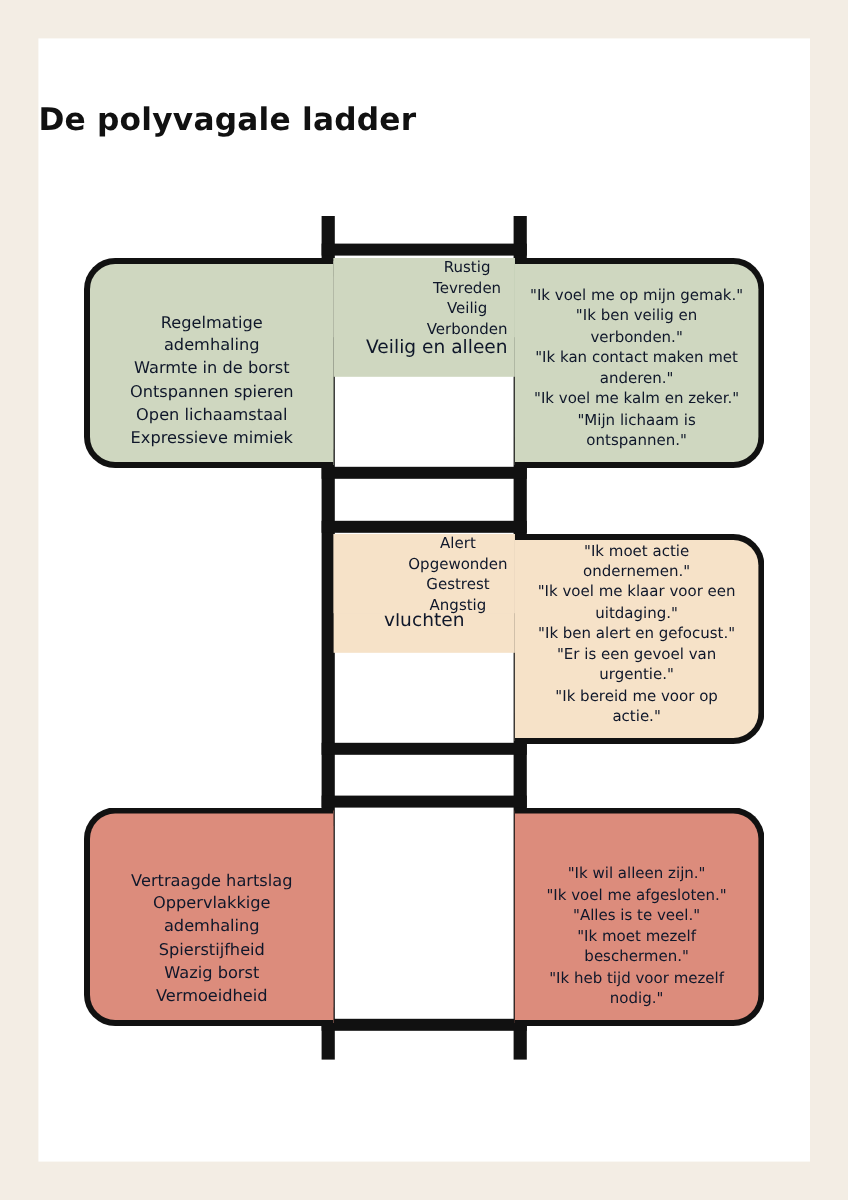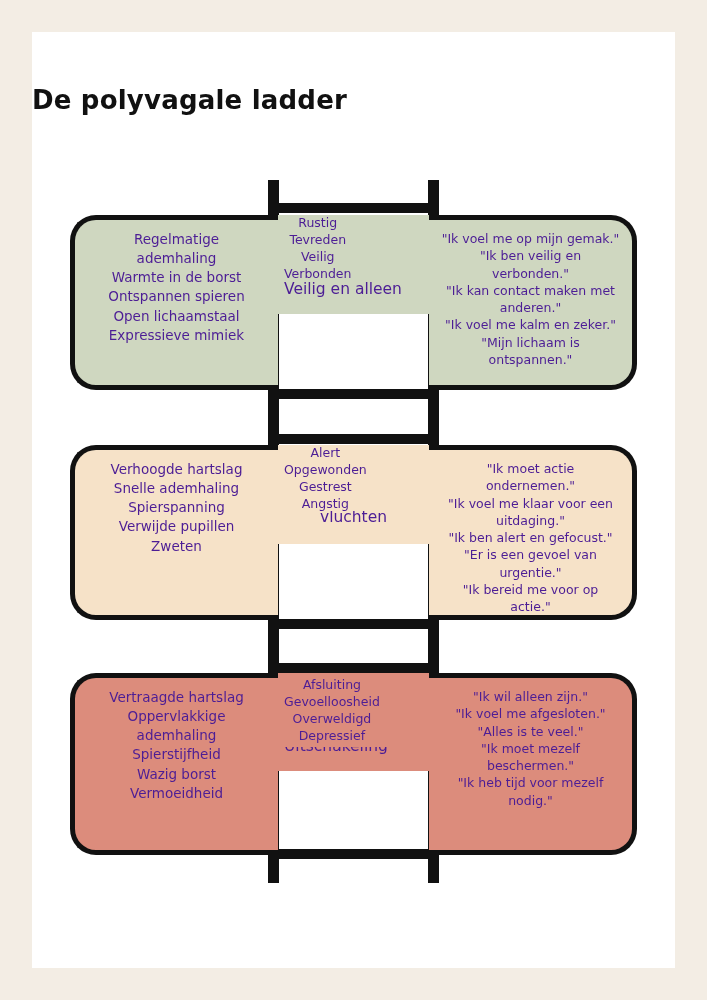--- a/index.html
+++ b/index.html
@@ -67,23 +67,23 @@
     position: absolute;
     left: 70px;
     width: 567px;
   }
 
   .panel {
     position: absolute;
     top: 0;
     height: 100%;
     border: 5px solid #111111;
-    color: #4c1d95;
+    color: #0f172a;
     display: flex;
-    align-items: flex-start;
+    align-items: flex-end;
     justify-content: center;
     text-align: center;
   }
 
   
   .panel.left {
     left: 0;
     width: 208px;
     border-radius: 26px 0 0 26px;
     border-right: none;
@@ -189,27 +189,20 @@
   <div class="panel right">
     <div class="lines small" style="white-space:pre-line;">"Ik voel me op mijn gemak."
 "Ik ben veilig en verbonden."
 "Ik kan contact maken met anderen."
 "Ik voel me kalm en zeker."
 "Mijn lichaam is ontspannen."</div>
   </div>
 </div>
 
 <div class="section sympath" style="top:445px; height:175px;">
-  <div class="panel left">
-    <div class="lines" style="white-space:pre-line;">Verhoogde hartslag
-Snelle ademhaling
-Spierspanning
-Verwijde pupillen
-Zweten</div>
-  </div>
 
   <div class="center-stack">
     <div class="panel center-top" style="height:99px;">
       <div class="stage-name">SYMPATHISCH</div>
       <div class="stage-sub">Vechten of vluchten</div>
     </div>
     <div class="panel center-bottom" style="height:66px;">
       <div class="lines small" style="white-space:pre-line;">Alert
 Opgewonden
 Gestrest
@@ -229,33 +222,20 @@
 <div class="section dorsal" style="top:673px; height:182px;">
   <div class="panel left">
     <div class="lines" style="white-space:pre-line;">Vertraagde hartslag
 Oppervlakkige
 ademhaling
 Spierstijfheid
 Wazig borst
 Vermoeidheid</div>
   </div>
 
-  <div class="center-stack">
-    <div class="panel center-top" style="height:98px;">
-      <div class="stage-name">DORSAAL</div>
-      <div class="stage-name">VAGAAL</div>
-      <div class="stage-sub">Uitschakeling</div>
-    </div>
-    <div class="panel center-bottom" style="height:74px;">
-      <div class="lines small" style="white-space:pre-line;">Afsluiting
-Gevoelloosheid
-Overweldigd
-Depressief</div>
-    </div>
-  </div>
 
   <div class="panel right">
     <div class="lines small" style="white-space:pre-line;">"Ik wil alleen zijn."
 "Ik voel me afgesloten."
 "Alles is te veel."
 "Ik moet mezelf beschermen."
 "Ik heb tijd voor mezelf nodig."</div>
   </div>
 </div>
 

